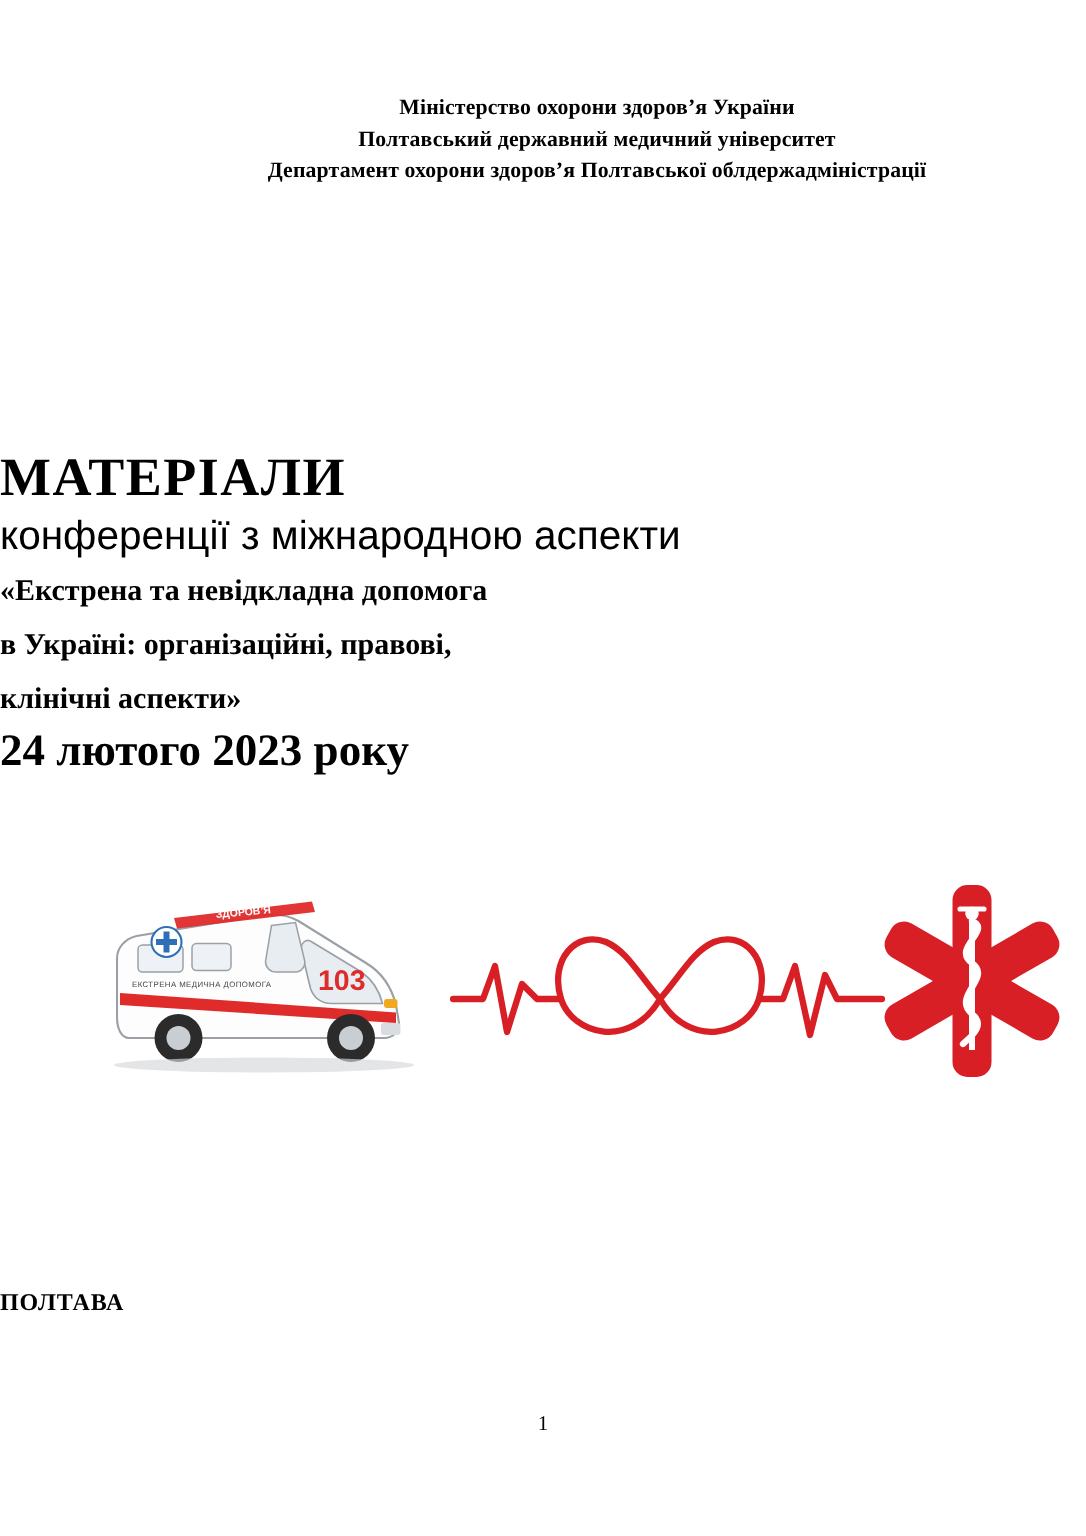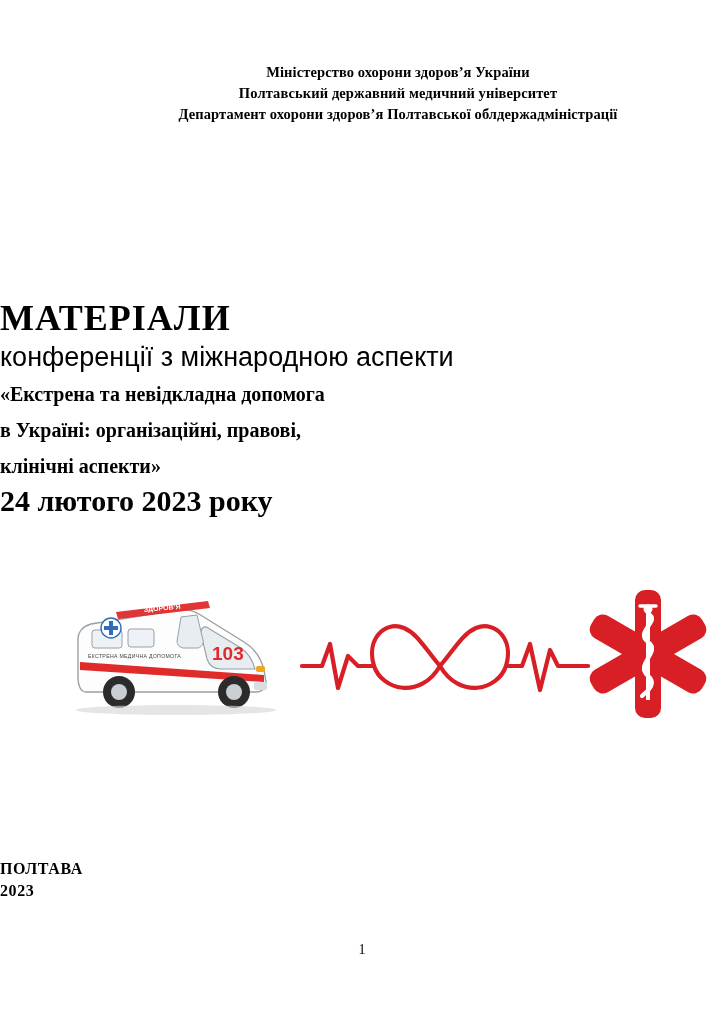--- a/index.html
+++ b/index.html
@@ -204,18 +204,17 @@
       <rect x="58" y="24" width="4" height="92" fill="#ffffff"></rect>
       <path d="M60 30 C74 36 46 48 60 58 C74 68 46 80 60 92 C70 100 58 108 54 112" fill="none" stroke="#ffffff" stroke-width="4.2" stroke-linecap="round"></path>
       <circle cx="60" cy="25" r="4.5" fill="#ffffff"></circle>
       <path d="M52 22 h16" stroke="#ffffff" stroke-width="3.4" stroke-linecap="round"></path>
     </svg>
 
   </div>
 
   <div class="footer">
     <div>ПОЛТАВА</div>
-    <div>2023</div>
   </div>
 
   <div class="page-number">1</div>
 
 </div>
 
 </body></html>

